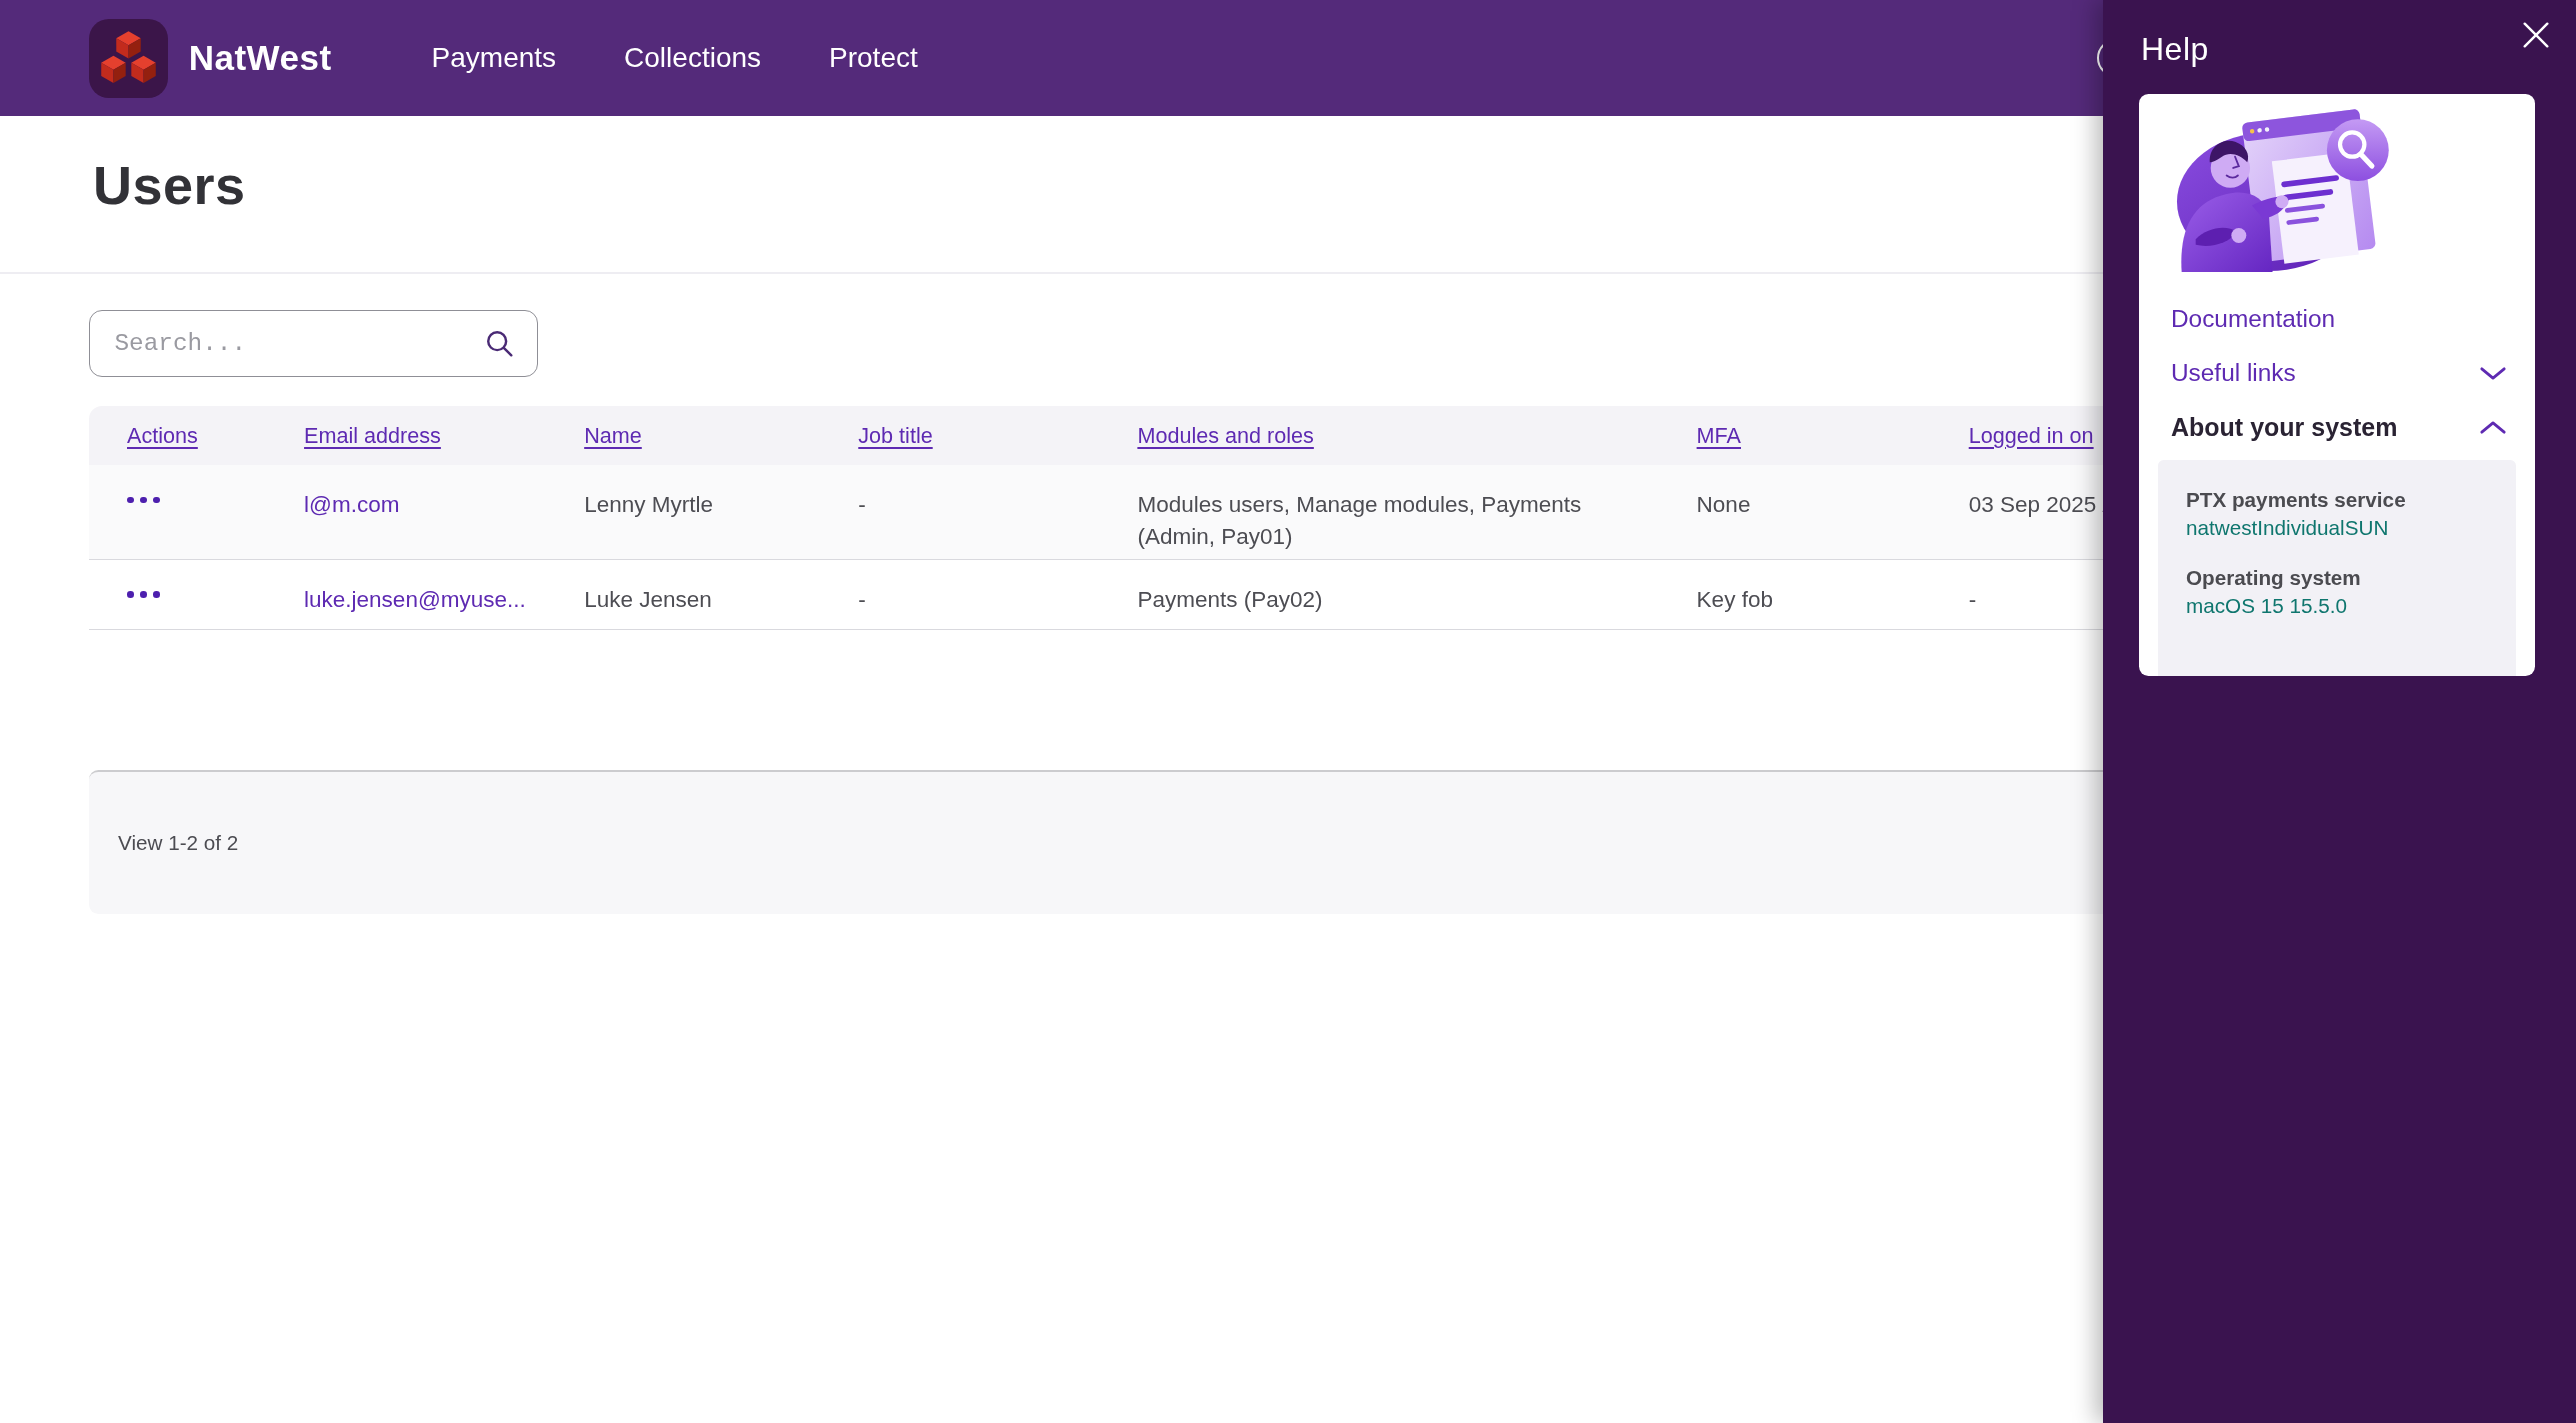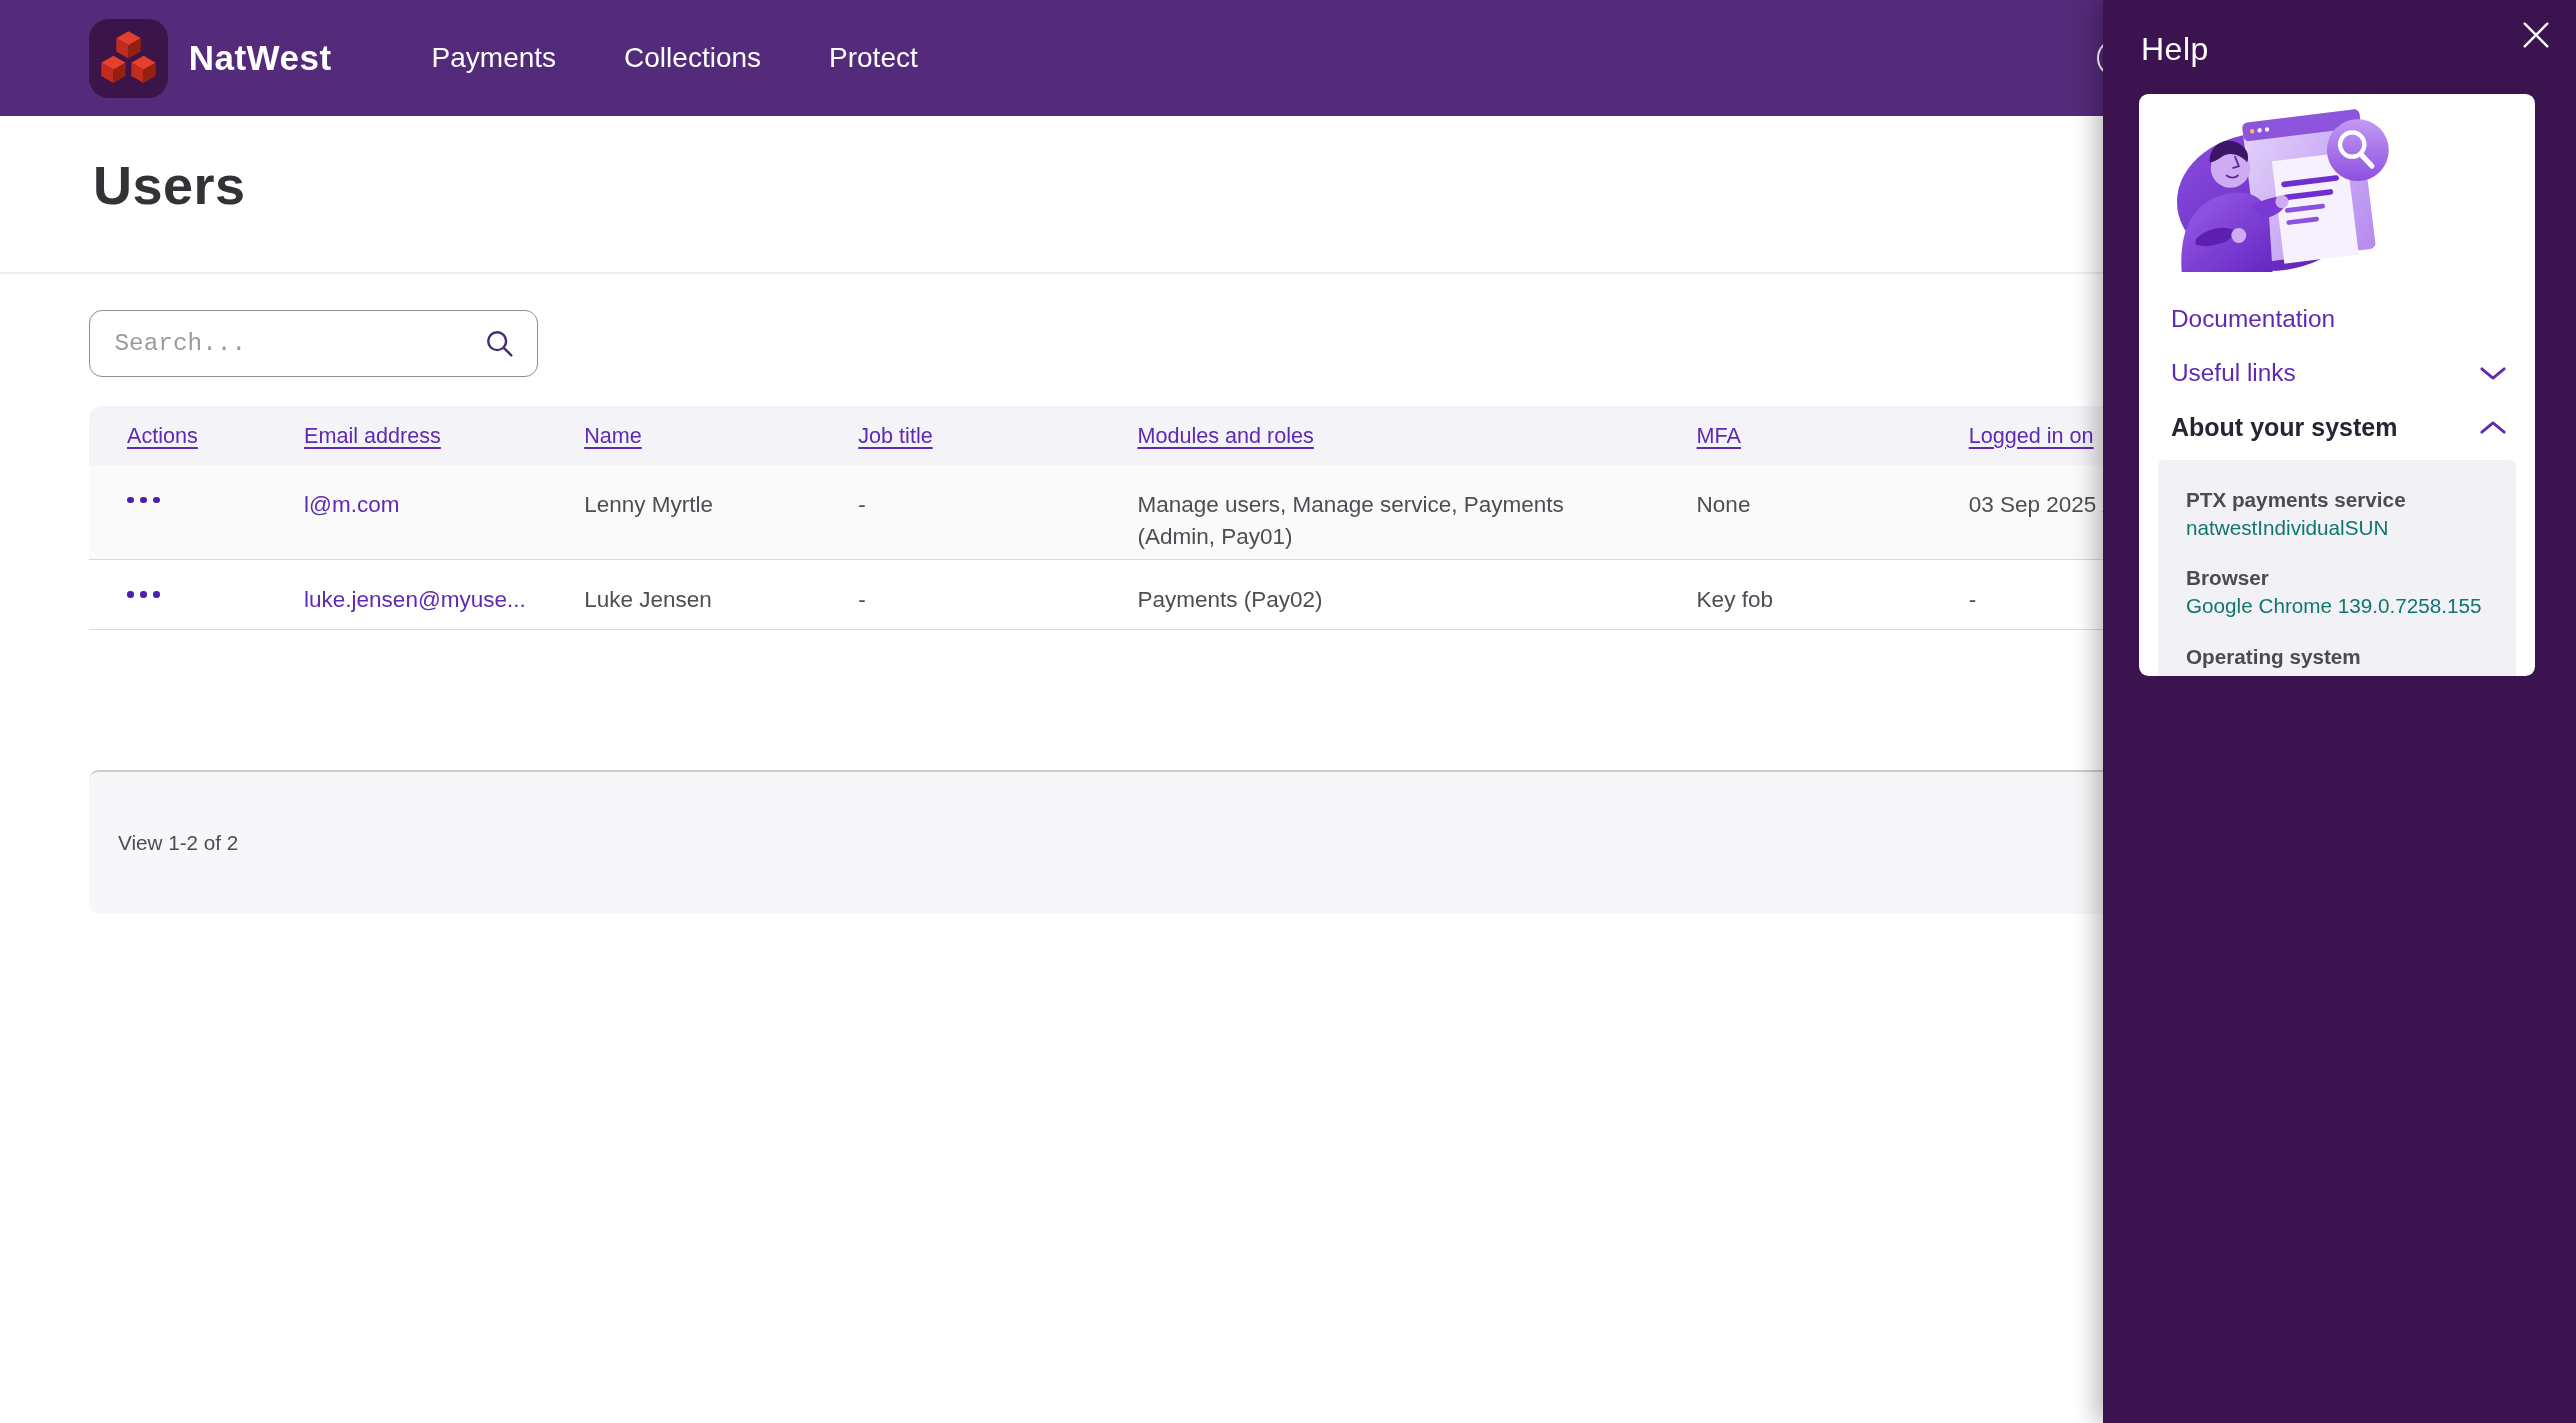--- a/index.html
+++ b/index.html
@@ -128,21 +128,21 @@
         <td>
           <button class="dots">
             <span class="dot"></span>
               <span class="dot"></span>
               <span class="dot"></span>
           </button>
         </td>
         <td><a class="email-link">l@m.com</a></td>
         <td>Lenny Myrtle</td>
         <td>-</td>
-        <td>Manage users, Manage service, Payments (Admin, Pay01)</td>
+        <td>Modules users, Manage modules, Payments (Admin, Pay01)</td>
         <td>None</td>
         <td class="nowrap">03 Sep 2025 / 1</td>
       </tr>
       <tr class="row-even">
         <td>
           <button class="dots">
             <span class="dot"></span>
               <span class="dot"></span>
               <span class="dot"></span>
           </button>
@@ -240,24 +240,20 @@
           </svg>
         </a>
       </div>
 
       <div class="about-box">
         <div class="about-item">
           <div class="label">PTX payments service</div>
           <div class="value">natwestIndividualSUN</div>
         </div>
         <div class="about-item">
-          <div class="label">Browser</div>
-          <div class="value">Google Chrome 139.0.7258.155</div>
-        </div>
-        <div class="about-item">
           <div class="label">Operating system</div>
           <div class="value">macOS 15 15.5.0</div>
         </div>
       </div>
     </div>
   </aside>
 
 </div>
 
 

